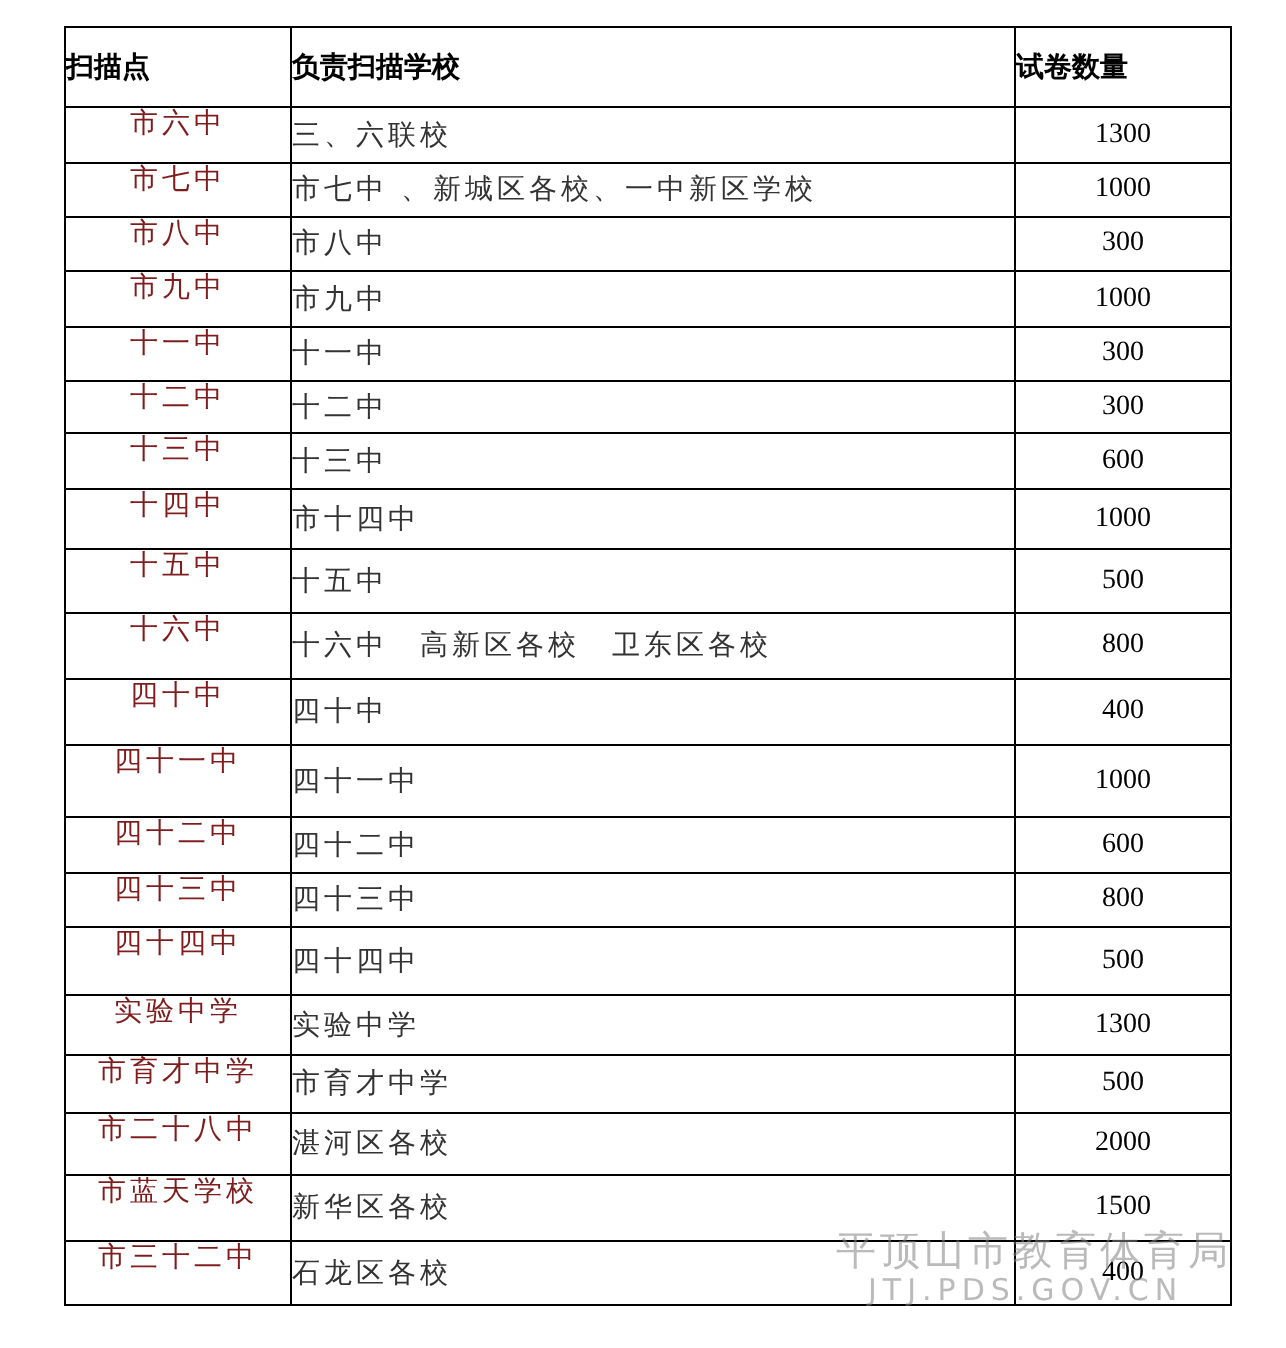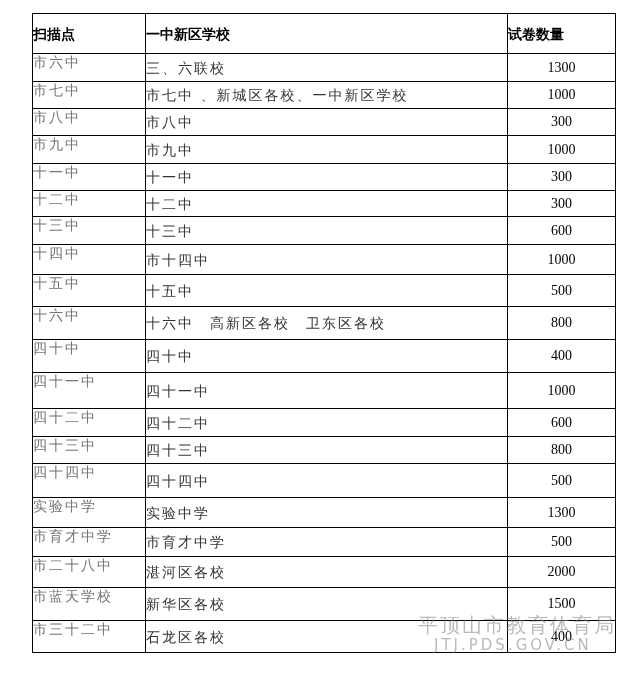--- a/index.html
+++ b/index.html
@@ -18,21 +18,21 @@
       overflow: hidden;
       white-space: nowrap;
     }
     col.c1 { width: 113px; }
     col.c2 { width: 362px; }
     col.c3 { width: 108px; }
     th { font-family: "DejaVu Sans", "Liberation Sans", sans-serif; font-weight: bold; font-size: 15px; text-align: left; }
     th.h1 { padding-left: 7px; }
     th.h2 { padding-left: 40px; }
     th.h3 { padding-right: 4px; }
-    td.c1 { padding-left: 7px; color: #737373; vertical-align: top; padding-top: 4px; letter-spacing: 2px; }
+    td.c1 { padding-left: 7px; color: #7f1d1d; vertical-align: top; padding-top: 4px; letter-spacing: 2px; text-align: center; }
     td.c2 { padding-left: 40px; color: #333; vertical-align: middle; letter-spacing: 2px; }
     td.c3 { text-align: center; font-family: "Liberation Serif", serif; font-size: 15px; vertical-align: middle; }
     .watermark {
       position: absolute; left: 418px; top: 614px;
       color: rgba(130,130,130,0.55);
       font-family: "DejaVu Sans", sans-serif;
       font-size: 20px; letter-spacing: 2px; line-height: 22px;
       pointer-events: none;
     }
     .watermark .url {
@@ -44,21 +44,21 @@
 
 <table class="main">
   <colgroup>
       <col class="c1">
       <col class="c2">
       <col class="c3">
     </colgroup>
   <thead>
     <tr style="height:40px">
       <th class="h1">扫描点</th>
-      <th class="h2">一中新区学校</th>
+      <th class="h2">负责扫描学校</th>
       <th class="h3">试卷数量</th>
     </tr>
   </thead>
   <tbody id="tbody">
       <tr style="height: 28px;">
         <td class="c1">市六中</td>
         <td class="c2">三、六联校</td>
         <td class="c3">1300</td>
       </tr>
       <tr style="height: 27px;">

